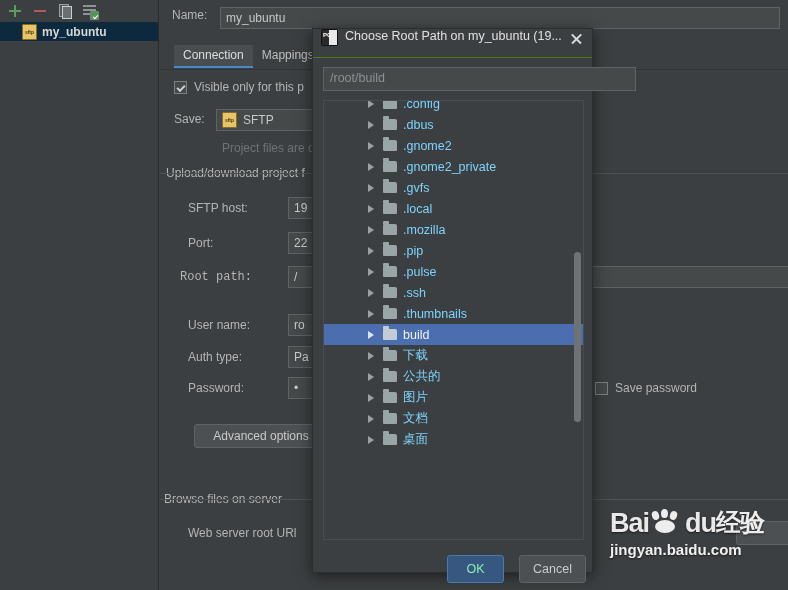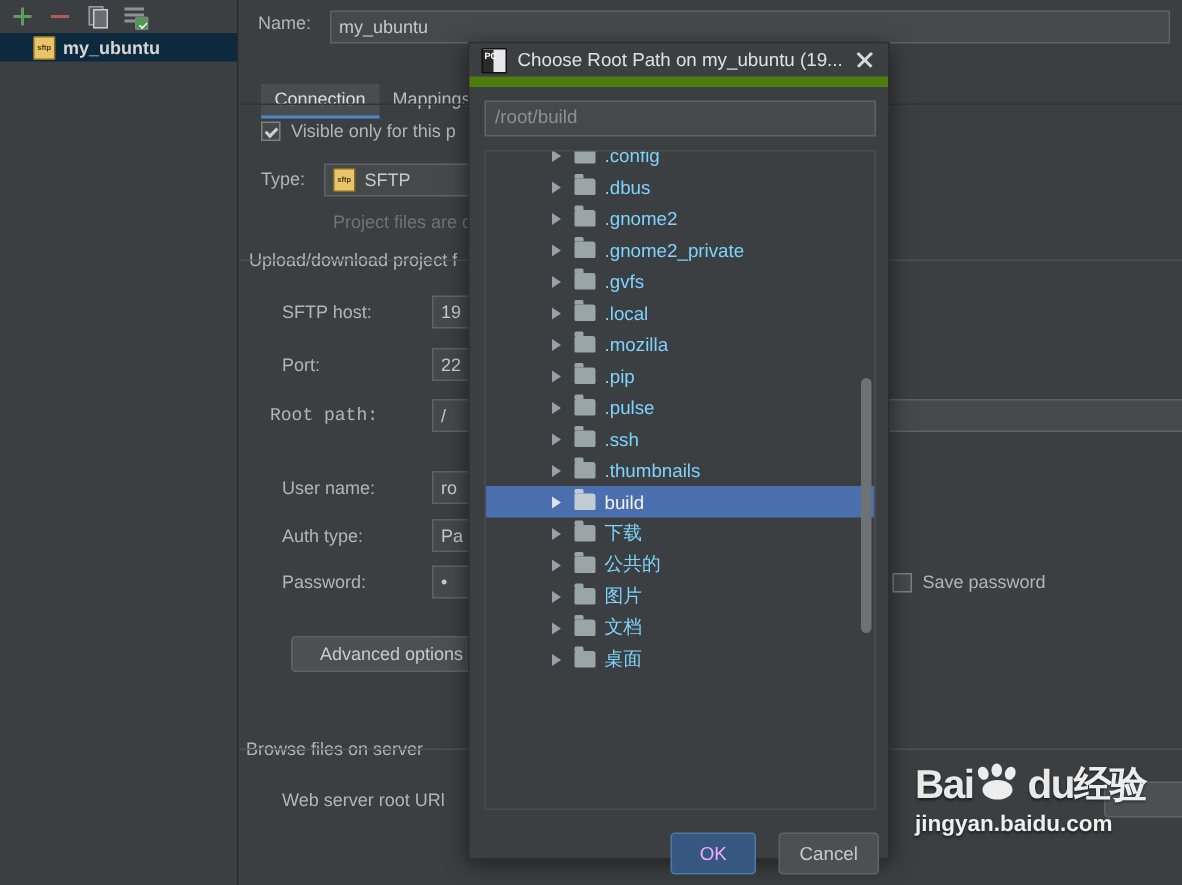--- a/index.html
+++ b/index.html
@@ -66,61 +66,61 @@
     font-family:"Liberation Sans",sans-serif;
   }
 
   .chk{width:13px;height:13px;border:1px solid #7b8083;background:#45494a;position:relative;box-sizing:border-box;flex:none;}
   .chk.on::after{
     content:"";position:absolute;left:2px;top:3px;width:6px;height:3px;
     border-left:2px solid #cfcfcf;border-bottom:2px solid #cfcfcf;transform:rotate(-45deg);
   }
 
   
-  .tabs{position:absolute;left:14px;top:55px;display:flex;align-items:flex-end;height:24px;}
+  .tabs{position:absolute;left:14px;top:44px;display:flex;align-items:flex-end;height:24px;}
   .tab{
     padding:3px 9px 4px 9px;font-size:12px;color:#bdbdbd;cursor:default;
     border-bottom:2px solid transparent;
   }
   .tab.active{background:#4a4d4f;border-bottom:2px solid #4a88c7;color:#ddd;}
   .tabs-underline{position:absolute;left:0;top:69px;width:628px;height:1px;background:#323537;}
 
   .section-line{position:absolute;height:1px;background:#4e5254;}
   .section-title{position:absolute;color:#b4b4b4;font-size:12px;background:#3c3f41;padding-right:6px;}
 
   .hint{color:#6e7376;font-size:12px;}
 
   
   .overlay-dlg{
     position:absolute;left:312px;top:28px;width:281px;height:545px;
     background:#3c3f41;border:1px solid #2b2d2f;
     box-shadow:0 3px 14px rgba(0,0,0,.55);
     box-sizing:border-box;
   }
   .dlg-title{
-    height:29px;background:#3c3f41;display:flex;align-items:center;
-    padding:0 6px 0 8px;box-sizing:border-box;border-bottom:7px solid #4d7c0f;
+    height:29px;background:#3c3f41;display:flex;align-items:flex-start;
+    padding:0 6px 0 8px;box-sizing:border-box;border-bottom:1px solid #4d7c0f;
   }
   .dlg-ico{
     width:15px;height:15px;background:#e8e8e8;border:1px solid #111;flex:none;margin-right:7px;
     position:relative;border-radius:1px;overflow:hidden;
   }
   .dlg-ico::before{content:"";position:absolute;left:0;top:0;width:7px;height:15px;background:#2b2b2b;}
   .dlg-ico::after{content:"PC";position:absolute;left:1px;top:1px;font-size:6px;font-weight:bold;color:#fff;line-height:8px;}
   .dlg-ttl-text{flex:1;color:#e0e0e0;font-size:12.5px;white-space:nowrap;overflow:hidden;}
   .dlg-close{width:20px;height:20px;position:relative;cursor:default;flex:none;}
   .dlg-close::before,.dlg-close::after{
     content:"";position:absolute;left:4px;top:9px;width:13px;height:1.6px;background:#d8d8d8;
   }
   .dlg-close::before{transform:rotate(45deg);}
   .dlg-close::after{transform:rotate(-45deg);}
 
   .dlg-body{position:absolute;left:0;top:29px;right:0;bottom:0;}
   .path-input{
-    position:absolute;left:10px;top:9px;width:261px;height:24px;
+    position:absolute;left:10px;top:9px;width:313px;height:24px;
     background:#45494a;border:1px solid #5e6366;box-sizing:border-box;
     color:#8b9094;font-size:12.5px;padding:3px 6px;white-space:nowrap;overflow:hidden;
   }
   .tree-wrap{
     position:absolute;left:10px;top:42px;width:261px;height:440px;
     background:#3c3f41;border:1px solid #4a4d4f;box-sizing:border-box;overflow:hidden;
   }
   .tree{position:absolute;left:0;top:0;right:0;}
   .trow{
     height:21px;display:flex;align-items:center;cursor:default;padding-left:44px;
@@ -141,21 +141,21 @@
   }
   .trow.sel .folder,.trow.sel .folder::before{background:#c3ccd4;}
 
   .tscroll{
     position:absolute;right:1px;top:1px;width:9px;bottom:1px;background:transparent;
   }
   .tthumb{position:absolute;left:1px;width:7px;background:#6e7274;border-radius:4px;}
 
   .dlg-ok{
     position:absolute;left:134px;top:497px;width:55px;height:26px;
-    background:#365880;border:1px solid #4a7aa8;border-radius:3px;color:#f0abfc;
+    background:#365880;border:1px solid #4a7aa8;border-radius:3px;color:#86efac;
     display:flex;align-items:center;justify-content:center;font-size:12.5px;cursor:default;
   }
   .dlg-cancel{
     position:absolute;left:206px;top:497px;width:65px;height:26px;
     background:#4c5052;border:1px solid #5e6366;border-radius:3px;color:#c9c9c9;
     display:flex;align-items:center;justify-content:center;font-size:12.5px;cursor:default;
   }
 
   
   .wm{position:absolute;left:610px;top:508px;width:175px;height:62px;pointer-events:none;}
@@ -213,21 +213,21 @@
       <div class="tab">Mappings</div>
     </div>
     <div class="tabs-underline" style="left:0;top:69px;width:628px;"></div>
 
     <div class="row" style="left:14px;top:80px;gap:7px;">
       <span class="chk on"></span>
       <span class="lbl">Visible only for this p</span>
     </div>
 
     <div class="row" style="left:14px;top:112px;">
-      <span class="lbl">Type:</span>
+      <span class="lbl">Save:</span>
     </div>
     <div class="tfield" style="position:absolute;left:56px;top:109px;width:200px;display:flex;align-items:center;gap:6px;">
       <span class="sftp-badge">sftp</span>
       <span>SFTP</span>
     </div>
 
     <div class="hint" style="position:absolute;left:62px;top:141px;">Project files are d</div>
 
     <div class="section-title" style="left:6px;top:166px;">Upload/download project f</div>
     <div class="section-line" style="left:0;top:173px;width:628px;"></div>

